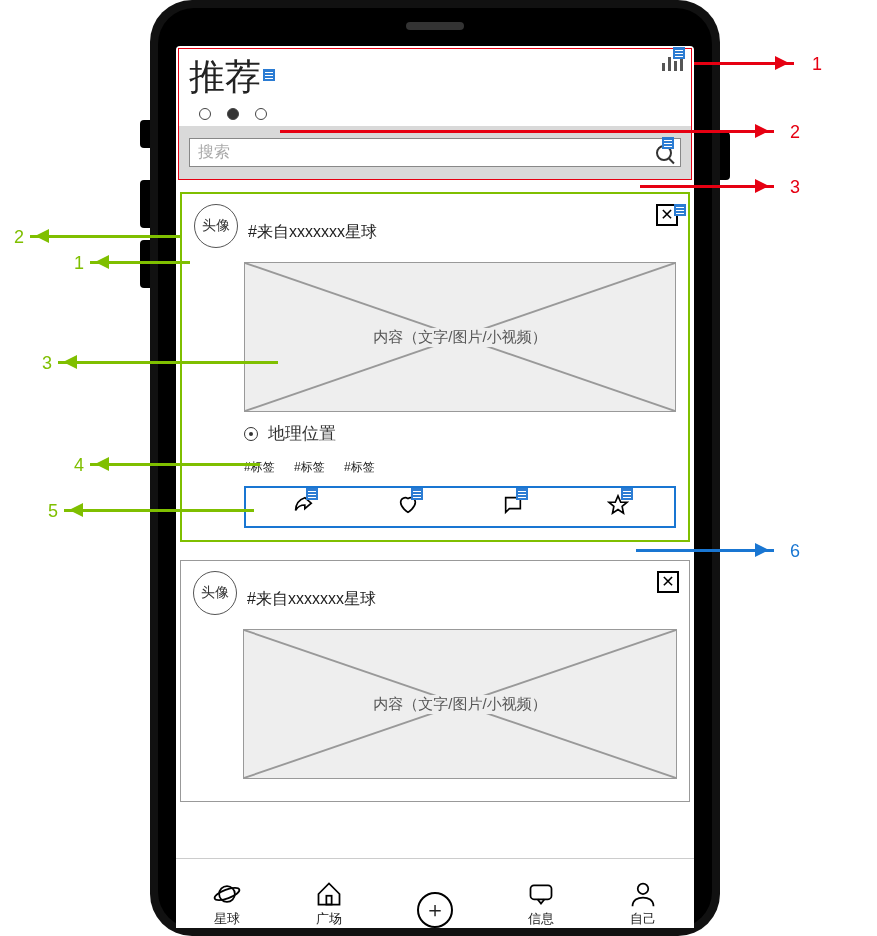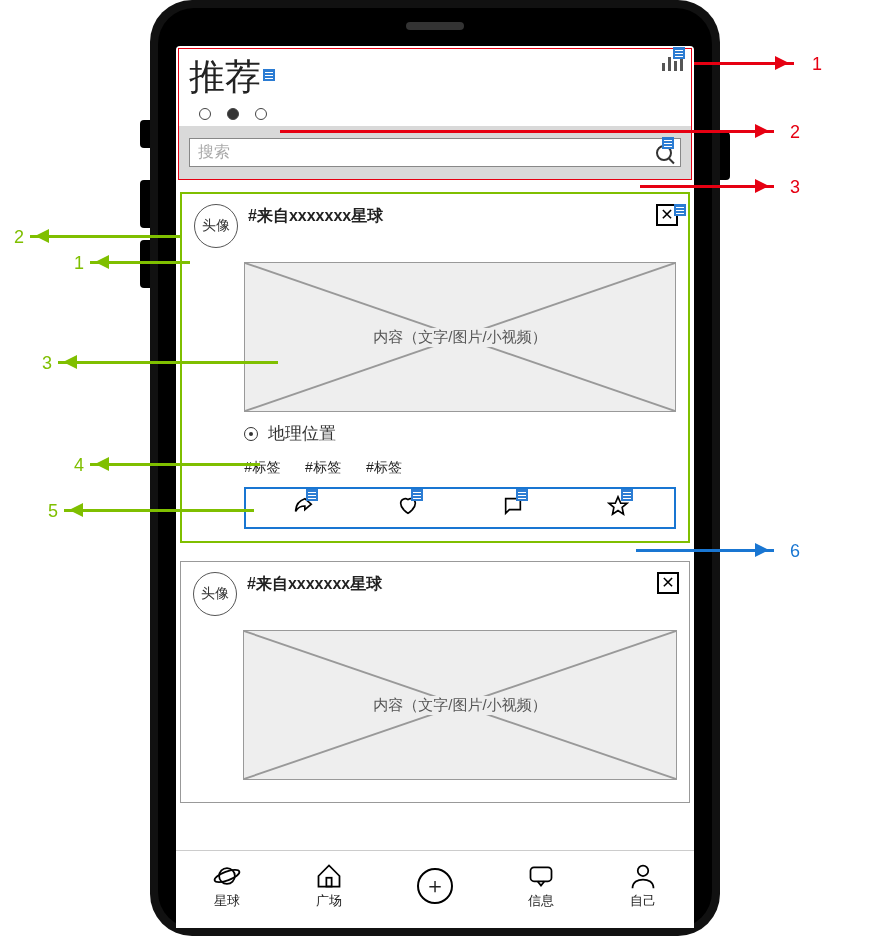--- a/index.html
+++ b/index.html
@@ -36,34 +36,34 @@
   .search-field { display:flex; align-items:center; background:#fff; border:1px solid #888; padding:3px 8px; }
   .placeholder-label { color:#aaa; font-size:16px; flex:1; }
   .search-icon { width:16px; height:16px; border:2px solid #333; border-radius:50%; position:relative; }
   .search-icon::after { content:""; position:absolute; width:7px; height:2px; background:#333; transform:rotate(45deg); bottom:-3px; right:-5px; }
 
   .feed { padding:12px 2px 0 2px; }
   .feed-card { border:1px solid #999; margin:0 2px 18px 2px; padding:10px 12px 12px 12px; position:relative; }
   .feed-card.highlight { border:2px solid #7fbf00; }
   .card-head { display:flex; align-items:flex-start; gap:10px; }
   .avatar { width:44px; height:44px; border:1px solid #555; border-radius:50%; display:flex; align-items:center; justify-content:center; font-size:14px; color:#333; flex-shrink:0; }
-  .source-line { font-size:16px; color:#222; margin-top:2px;font-weight:bold; }
+  .source-line { font-size:16px; color:#222; margin-top:18px; }
   .close-btn { position:absolute; right:10px; top:10px; width:22px; height:22px; border:2px solid #000; display:flex; align-items:center; justify-content:center; font-size:16px; line-height:1; }
   .content-box { border:1px solid #999; background:#eee; height:150px; margin:14px 0 10px 50px; position:relative; display:flex; align-items:center; justify-content:center; color:#555; font-size:15px; }
   .content-box svg { position:absolute; inset:0; width:100%; height:100%; }
   .geo-row { display:flex; align-items:center; gap:10px; margin-left:50px; font-size:17px; color:#333; }
   .geo-pin { width:14px; height:14px; border:1.5px solid #333; border-radius:50%; position:relative; }
   .geo-pin::after { content:""; position:absolute; left:50%; top:50%; width:4px; height:4px; background:#333; border-radius:50%; transform:translate(-50%,-50%); }
-  .tags-row { margin:14px 0 10px 50px; font-size:14px; color:#222;font-family:Liberation Mono, monospace; }
+  .tags-row { margin:14px 0 10px 50px; font-size:12px; color:#222; }
   .tags-row span { margin-right:16px; }
   .action-bar { border:2px solid #1976d2; margin-left:50px; display:flex; justify-content:space-around; align-items:center; padding:6px 4px; }
   .action-bar svg { width:22px; height:22px; }
 
   
-  .bottom-nav { position:absolute; left:0; right:0; bottom:8px; height:70px; background:#fff; border-top:1px solid #ccc; display:flex; justify-content:space-around; align-items:center; }
+  .bottom-nav { position:absolute; left:0; right:0; bottom:0; height:70px; background:#fff; border-top:1px solid #ccc; display:flex; justify-content:space-around; align-items:flex-end; }
   .nav-item { display:flex; flex-direction:column; align-items:center; gap:2px; font-size:13px; color:#222; }
   .nav-item svg { width:28px; height:28px; }
   .nav-center-btn { width:36px; height:36px; border:2px solid #000; border-radius:50%; display:flex; align-items:center; justify-content:center; font-size:22px; }
 
   
   .ann-marker { position:absolute; width:12px; height:12px; background:#2b7cd3; }
   .ann-marker::before { content:""; position:absolute; left:2px; right:2px; top:3px; height:1px; background:#fff; box-shadow:0 3px 0 #fff, 0 6px 0 #fff; }
 
   
   .arrow { position:absolute; height:0; }

